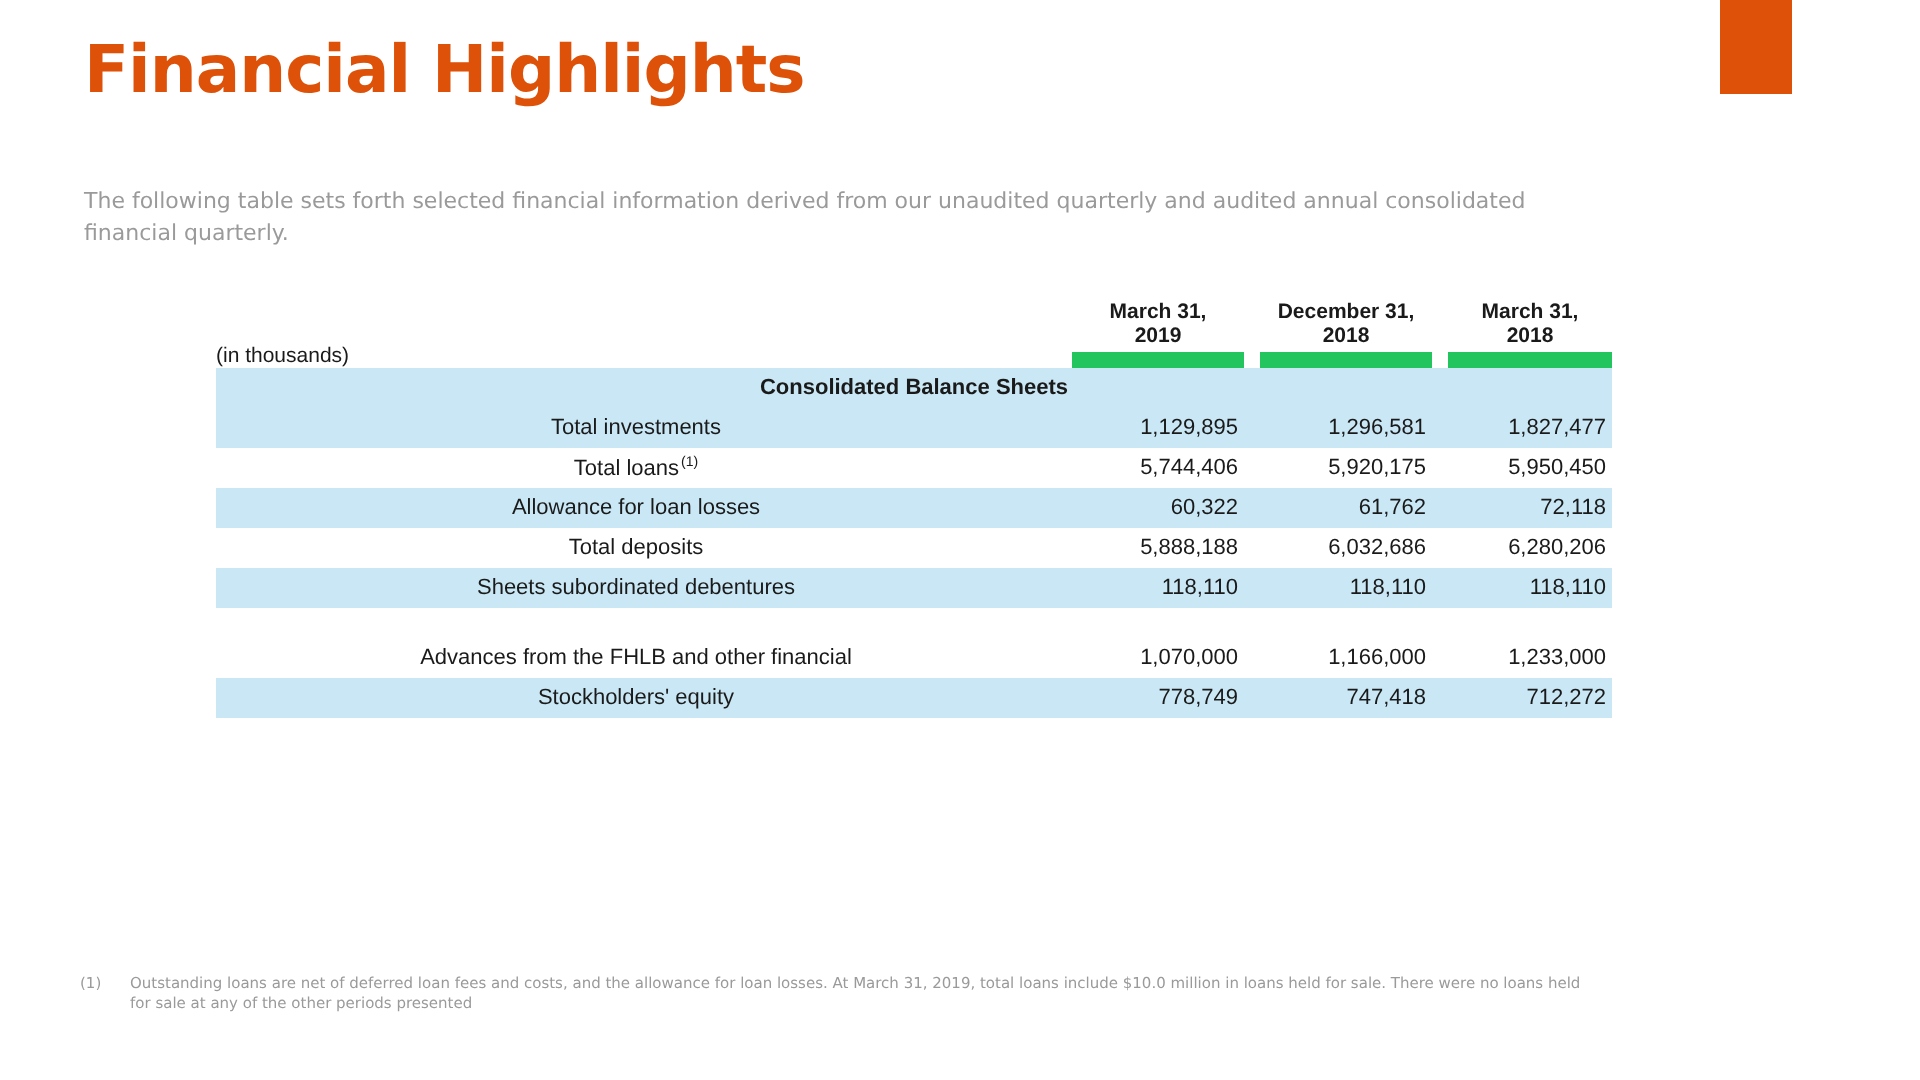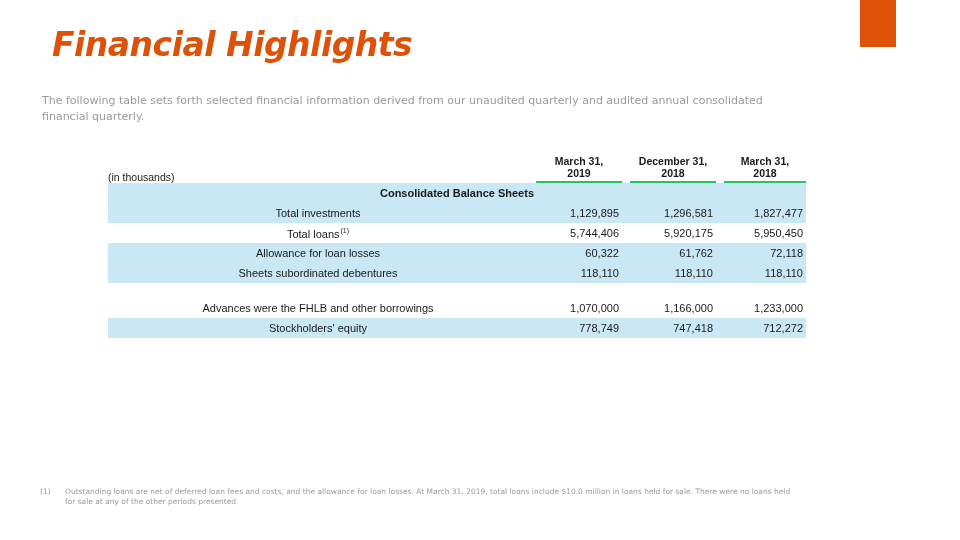--- a/index.html
+++ b/index.html
@@ -17,29 +17,28 @@
     overflow: hidden;
     font-family: "DejaVu Sans", sans-serif;
   }
   .accent-square {
     position: absolute; left: 860px; top: 0;
     width: 36px; height: 47px;
     background: var(--accent);
   }
   .title {
     position: absolute; left: 42px; top: 16px;
-    margin: 10px;
+    margin: 0;
     font-family: "DejaVu Sans", sans-serif;
     font-weight: bold;
     font-size: 33px;
     line-height: 38px;
     letter-spacing: -0.5px;
     color: var(--accent);
     white-space: nowrap;
-    font-style: italic;
   }
   .subtitle {
     position: absolute; left: 42px; top: 93px;
     font-size: 11px;
     line-height: 16px;
     color: var(--muted);
     white-space: nowrap;
   }
   .fin-table {
     position: absolute; left: 108px; top: 151px;
@@ -53,21 +52,21 @@
   .fin-table td, .fin-table th { padding: 0; margin: 0; }
   .header-row { height: 32px; }
   .header-row th {
     vertical-align: bottom;
     font-weight: bold;
     font-size: 10.5px;
     line-height: 11.5px;
     padding: 0 0 0 8px;
   }
   .hdr {
-    border-bottom: 2px solid #22c55e;
+    border-bottom: 8px solid #22c55e;
     padding-bottom: 2px;
   }
   .unit-cell {
     font-weight: normal;
     font-size: 10.5px;
     vertical-align: bottom;
     text-align: left;
     padding: 0 0 5px 10px;
   }
   .data-row { height: 20px; }
@@ -197,20 +196,41 @@
               <span class="num">61,762</span>
             </div>
           </td>
           <td class="num-cell">
             <div class="wrap">
               <span class="dollar"></span>
               <span class="num">72,118</span>
             </div>
           </td>
         </tr>
+        <tr class="data-row">
+          <td class="label">Total deposits</td>
+          <td class="num-cell">
+            <div class="wrap">
+              <span class="dollar"></span>
+              <span class="num">5,888,188</span>
+            </div>
+          </td>
+          <td class="num-cell">
+            <div class="wrap">
+              <span class="dollar"></span>
+              <span class="num">6,032,686</span>
+            </div>
+          </td>
+          <td class="num-cell">
+            <div class="wrap">
+              <span class="dollar"></span>
+              <span class="num">6,280,206</span>
+            </div>
+          </td>
+        </tr>
         <tr class="data-row shaded">
           <td class="label">Sheets subordinated debentures</td>
           <td class="num-cell">
             <div class="wrap">
               <span class="dollar"></span>
               <span class="num">118,110</span>
             </div>
           </td>
           <td class="num-cell">
             <div class="wrap">
@@ -222,21 +242,21 @@
             <div class="wrap">
               <span class="dollar"></span>
               <span class="num">118,110</span>
             </div>
           </td>
         </tr>
         <tr class="spacer-row">
           <td colspan="4"></td>
         </tr>
         <tr class="data-row">
-          <td class="label">Advances were the FHLB and other borrowings</td>
+          <td class="label">Advances from the FHLB and other financial</td>
           <td class="num-cell">
             <div class="wrap">
               <span class="dollar"></span>
               <span class="num">1,070,000</span>
             </div>
           </td>
           <td class="num-cell">
             <div class="wrap">
               <span class="dollar"></span>
               <span class="num">1,166,000</span>

